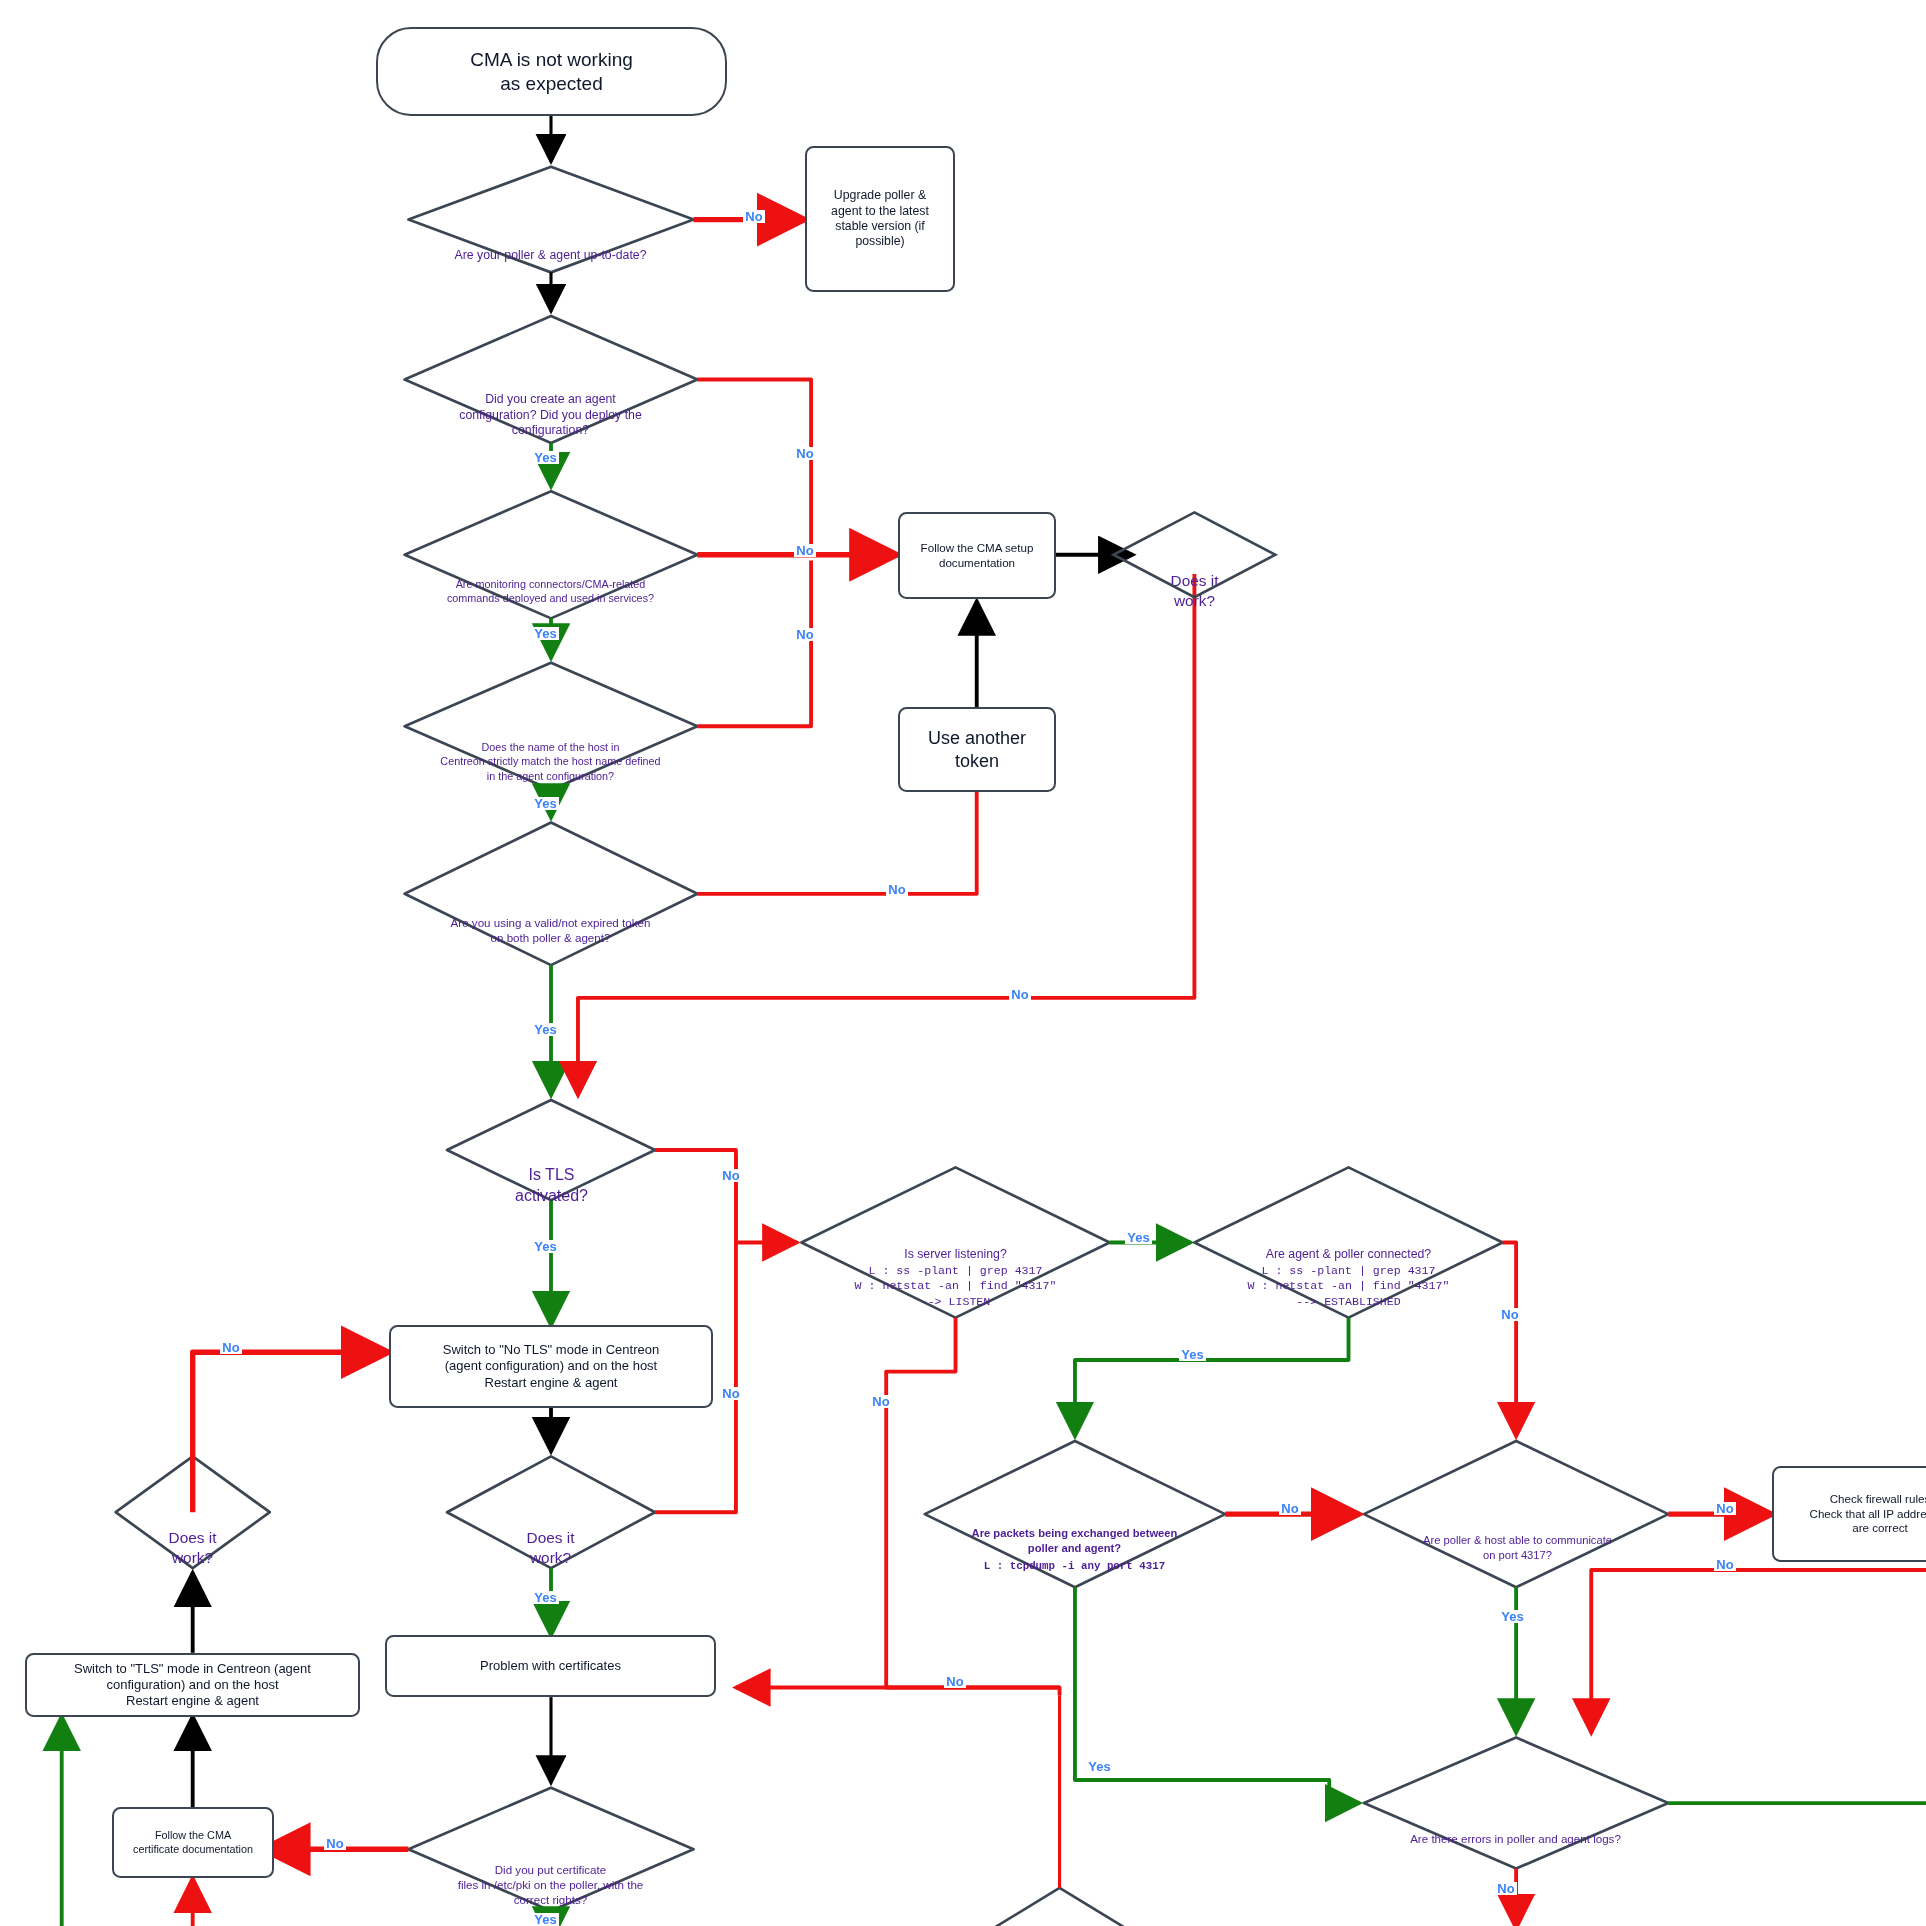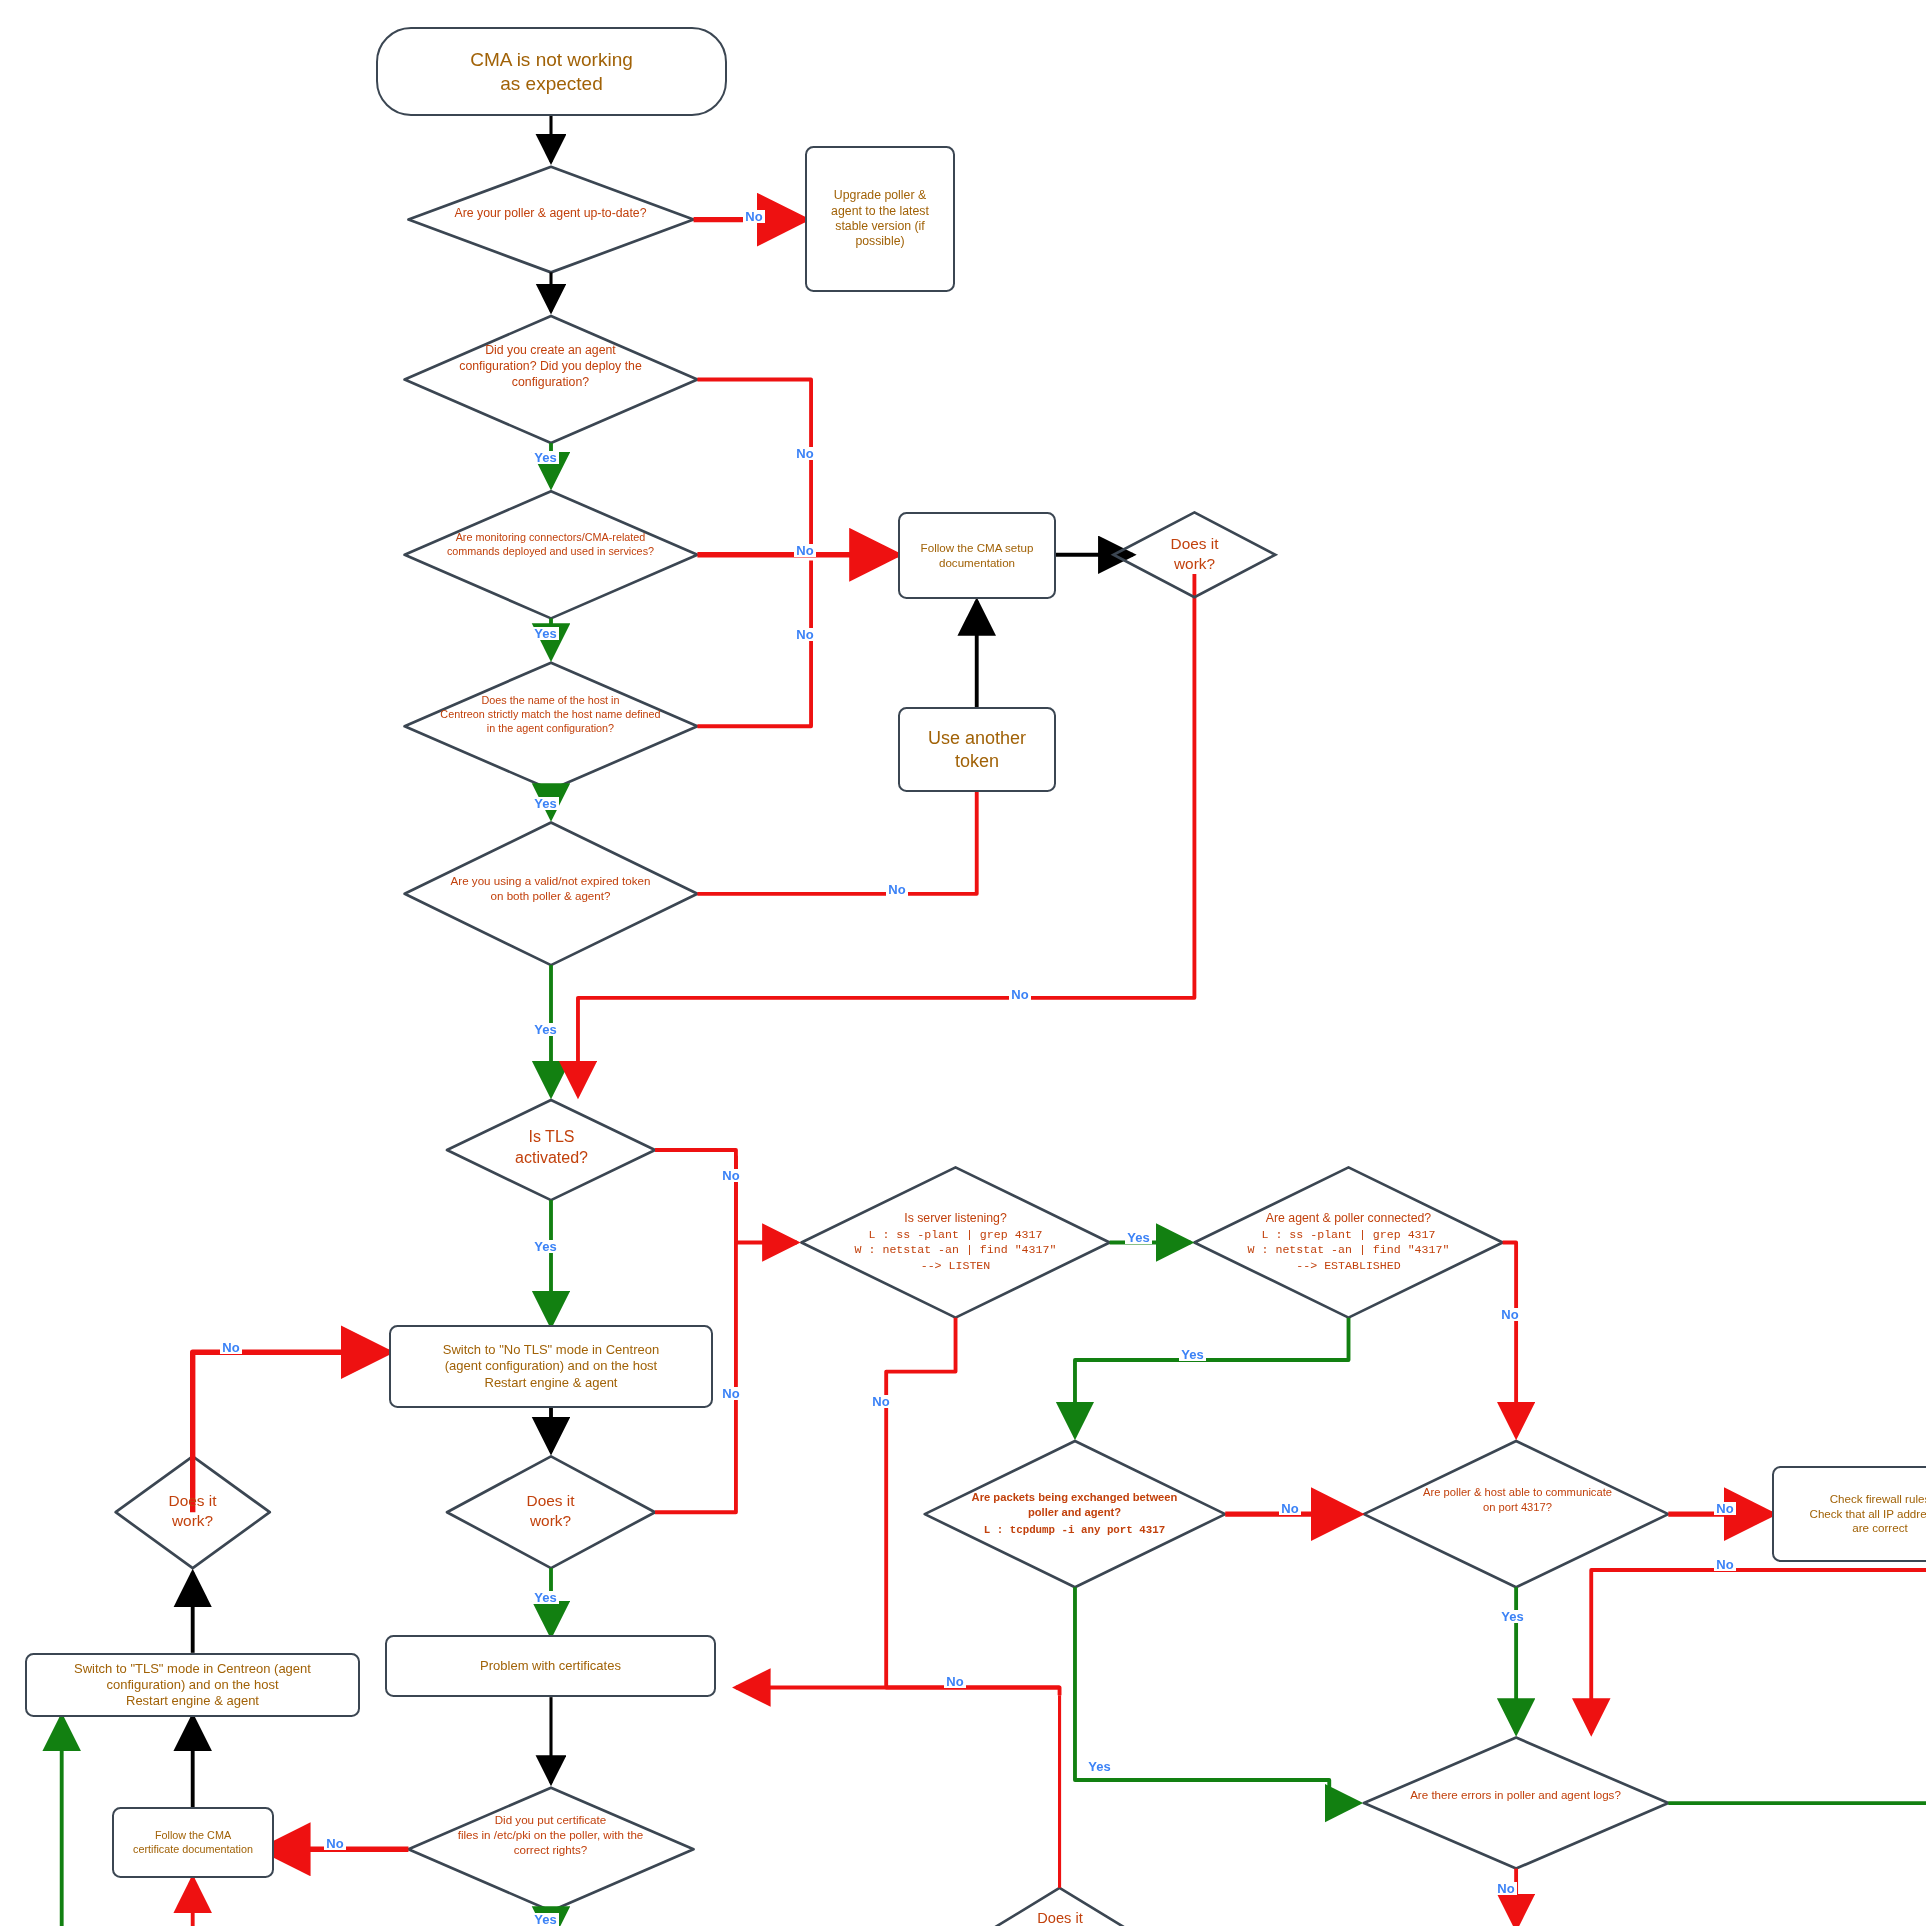--- a/index.html
+++ b/index.html
@@ -1,23 +1,23 @@
 <!DOCTYPE html>
 <html style="font-size:6.2px"><head>
 <meta charset="utf-8">
 <style>
   html,body{margin:0;padding:0;background:#ffffff;}
   body{font-family:"Liberation Sans",sans-serif;}
   #canvas{position:relative;width:2227px;height:2339px;background:#fff;overflow:hidden;}
   svg.edges{position:absolute;left:0;top:0;width:2227px;height:2339px;pointer-events:none;}
-  .node{position:absolute;box-sizing:border-box;display:flex;align-items:center;justify-content:flex-start;text-align:center;color:#a16207;}
+  .node{position:absolute;box-sizing:border-box;display:flex;align-items:center;justify-content:flex-start;text-align:center;color:#0f172a;}
   .node .txt{width:100%;padding:0 3.9px;line-height:1.25;white-space:pre-line;}
   .proc{border:2.3px solid #3b4652;border-radius:8.5px;background:#fff;}
   .term{border:2.3px solid #3b4652;border-radius:35px;background:#fff;}
-  .dia-txt{position:absolute;display:flex;justify-content:center;text-align:center;white-space:pre-line;line-height:1.3;color:#c2410c;pointer-events:none;}
+  .dia-txt{position:absolute;display:flex;align-items:center;justify-content:center;text-align:center;white-space:pre-line;line-height:1.3;color:#4c1d95;pointer-events:none;margin-top:36px;}
   .elabel{position:absolute;font-weight:bold;color:#3b82f6;background:#fff;padding:0 2.3px;white-space:nowrap;line-height:1;}
   .mono{font-family:"Liberation Mono",monospace;}
 </style>
 </head>
 <body>
 
 <div id="canvas">
 
   <svg class="edges" viewBox="0 0 5780 6071">
     <defs>

